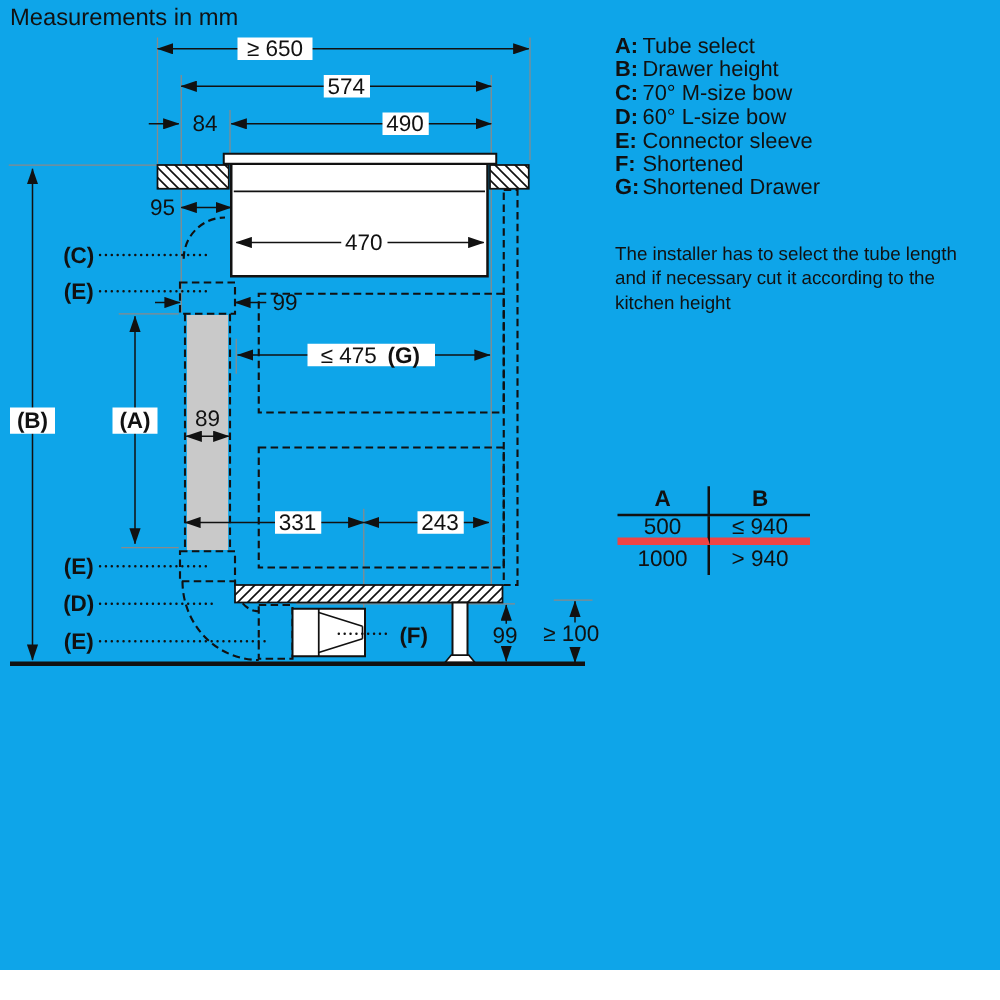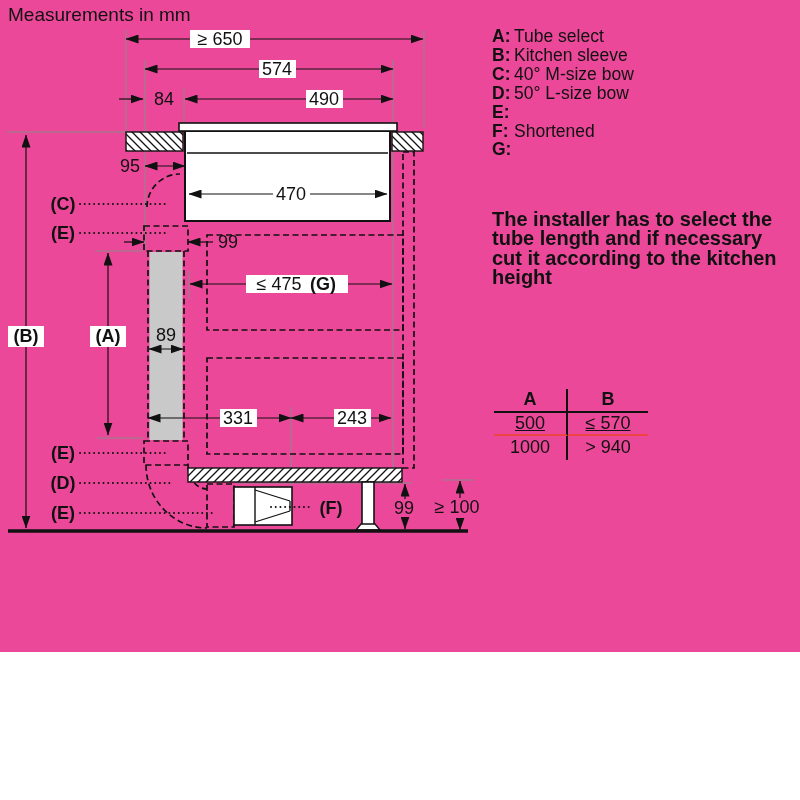--- a/index.html
+++ b/index.html
@@ -1,32 +1,32 @@
 <!DOCTYPE html>
 <html><head>
 <meta charset="utf-8">
 <style>
   html,body{margin:0;padding:0;background:#fff;}
-  .page{position:relative;width:800px;height:652px;background:#ec4899;overflow:hidden;
+  .page{position:relative;width:800px;height:776px;background:#0ea5e9;overflow:hidden;
         font-family:"Liberation Sans", sans-serif;color:#111;}
   .title{position:absolute;left:8px;top:4px;font-size:19px;color:#111;}
   svg{position:absolute;left:0;top:0;}
   svg text{font-family:"Liberation Sans", sans-serif;font-size:18px;fill:#111;}
   svg text.b{font-weight:bold;}
   .legend{position:absolute;left:492px;top:27px;font-size:17.5px;line-height:18.9px;}
   .legend .row{display:flex;}
   .legend .key{font-weight:bold;min-width:22px;}
-  .note{position:absolute;left:492px;top:210px;width:300px;font-size:20px;line-height:19.4px;font-weight:bold;}
+  .note{position:absolute;left:492px;top:194px;width:300px;font-size:15px;line-height:19.4px;}
   .dtable{position:absolute;left:494px;top:389px;width:154px;display:grid;
           grid-template-columns:74px 80px;font-size:18px;}
   .dtable .cell{height:23.5px;display:flex;align-items:center;justify-content:center;box-sizing:border-box;}
   .dtable .c1{border-right:2px solid #111;}
   .dtable .hd{font-weight:bold;}
   .dtable .r1{border-bottom:2px solid #111;}
-  .dtable .r2{border-bottom:2px solid #ef4444;text-decoration:underline;}
+  .dtable .r2{border-bottom:6px solid #ef4444;}
 </style>
 </head>
 <body>
 
 <div class="page">
 
   <div class="title">Measurements in mm</div>
 
   <svg width="800" height="560" viewBox="0 0 800 560">
     <defs>
@@ -159,46 +159,48 @@
     </g>
   </svg>
 
   <div class="legend">
     <div class="row">
         <span class="key">A:</span>
         <span>Tube select</span>
       </div>
     <div class="row">
         <span class="key">B:</span>
-        <span>Kitchen sleeve</span>
+        <span>Drawer height</span>
       </div>
     <div class="row">
         <span class="key">C:</span>
-        <span>40° M-size bow</span>
+        <span>70° M-size bow</span>
       </div>
     <div class="row">
         <span class="key">D:</span>
-        <span>50° L-size bow</span>
+        <span>60° L-size bow</span>
       </div>
     <div class="row">
         <span class="key">E:</span>
+        <span>Connector sleeve</span>
       </div>
     <div class="row">
         <span class="key">F:</span>
         <span>Shortened</span>
       </div>
     <div class="row">
         <span class="key">G:</span>
+        <span>Shortened Drawer</span>
       </div>
   </div>
 
   <div class="note">The installer has to select the tube length and if necessary cut it according to the kitchen height</div>
 
   <div class="dtable">
     <div class="cell c1 hd r1">A</div>
     <div class="cell hd r1">B</div>
     <div class="cell c1 r2">500</div>
-    <div class="cell r2">≤ 570</div>
+    <div class="cell r2">≤ 940</div>
     <div class="cell c1">1000</div>
     <div class="cell">&gt; 940</div>
   </div>
 
 </div>
 
 </body></html>

